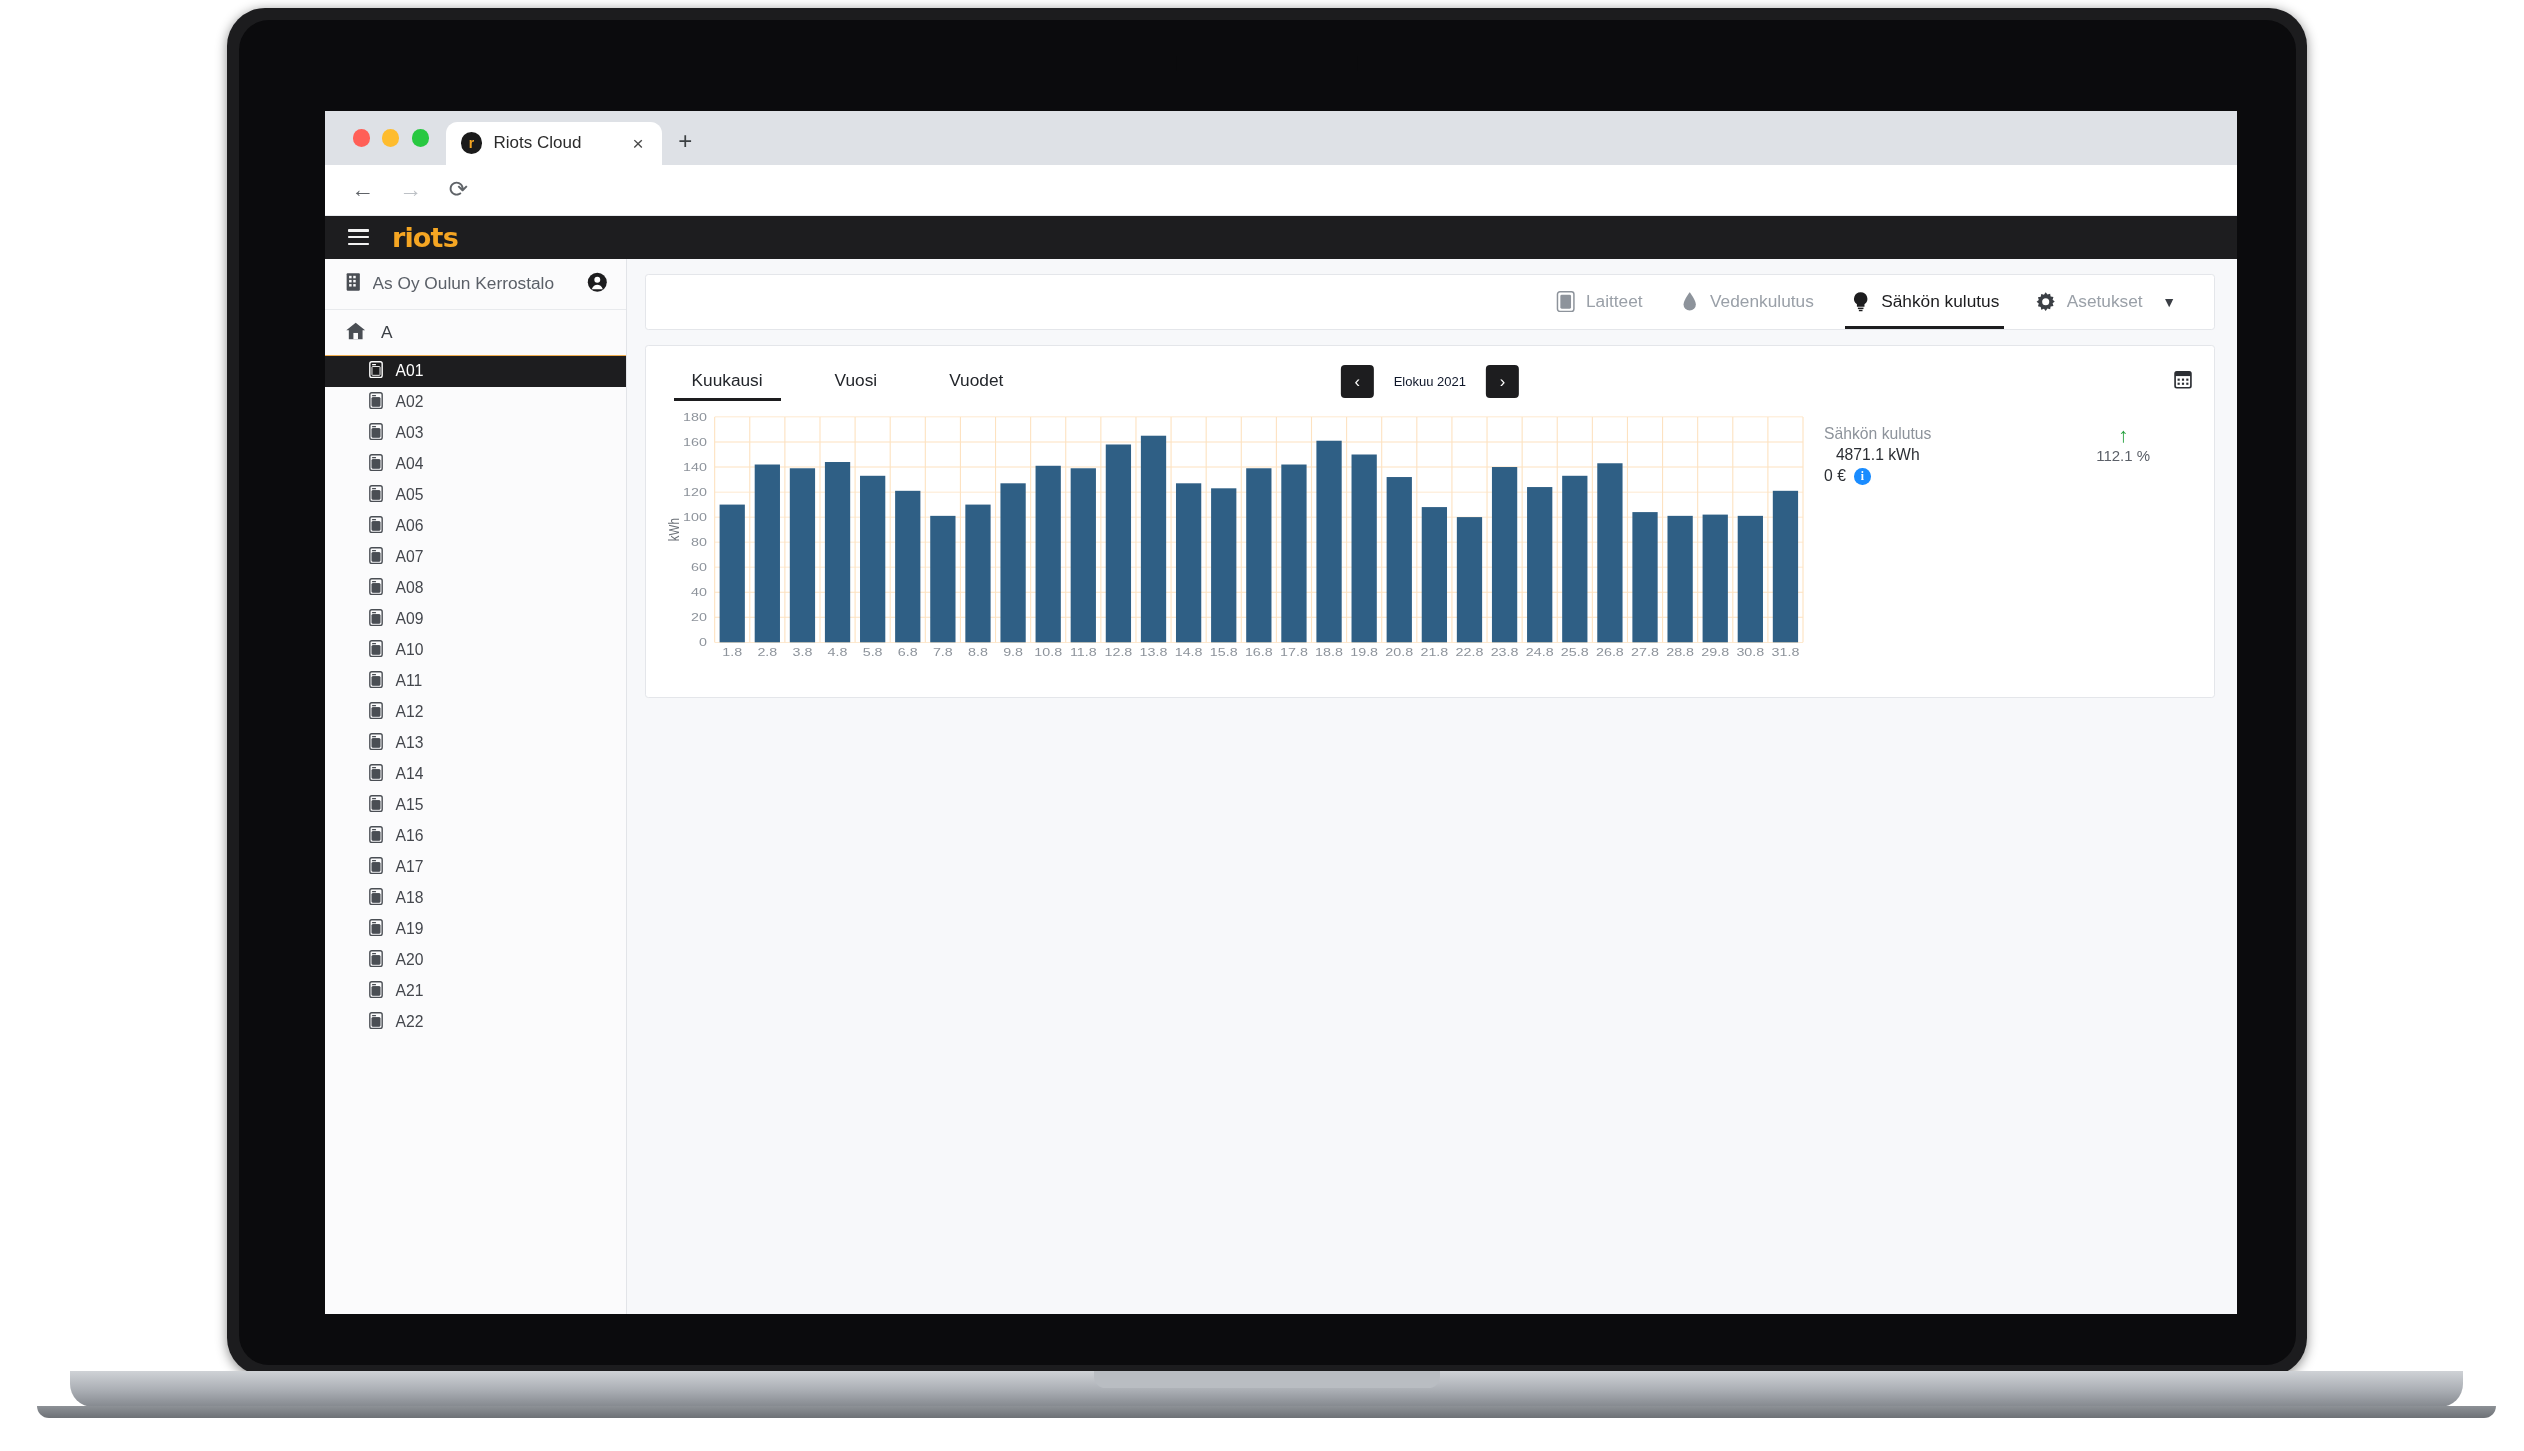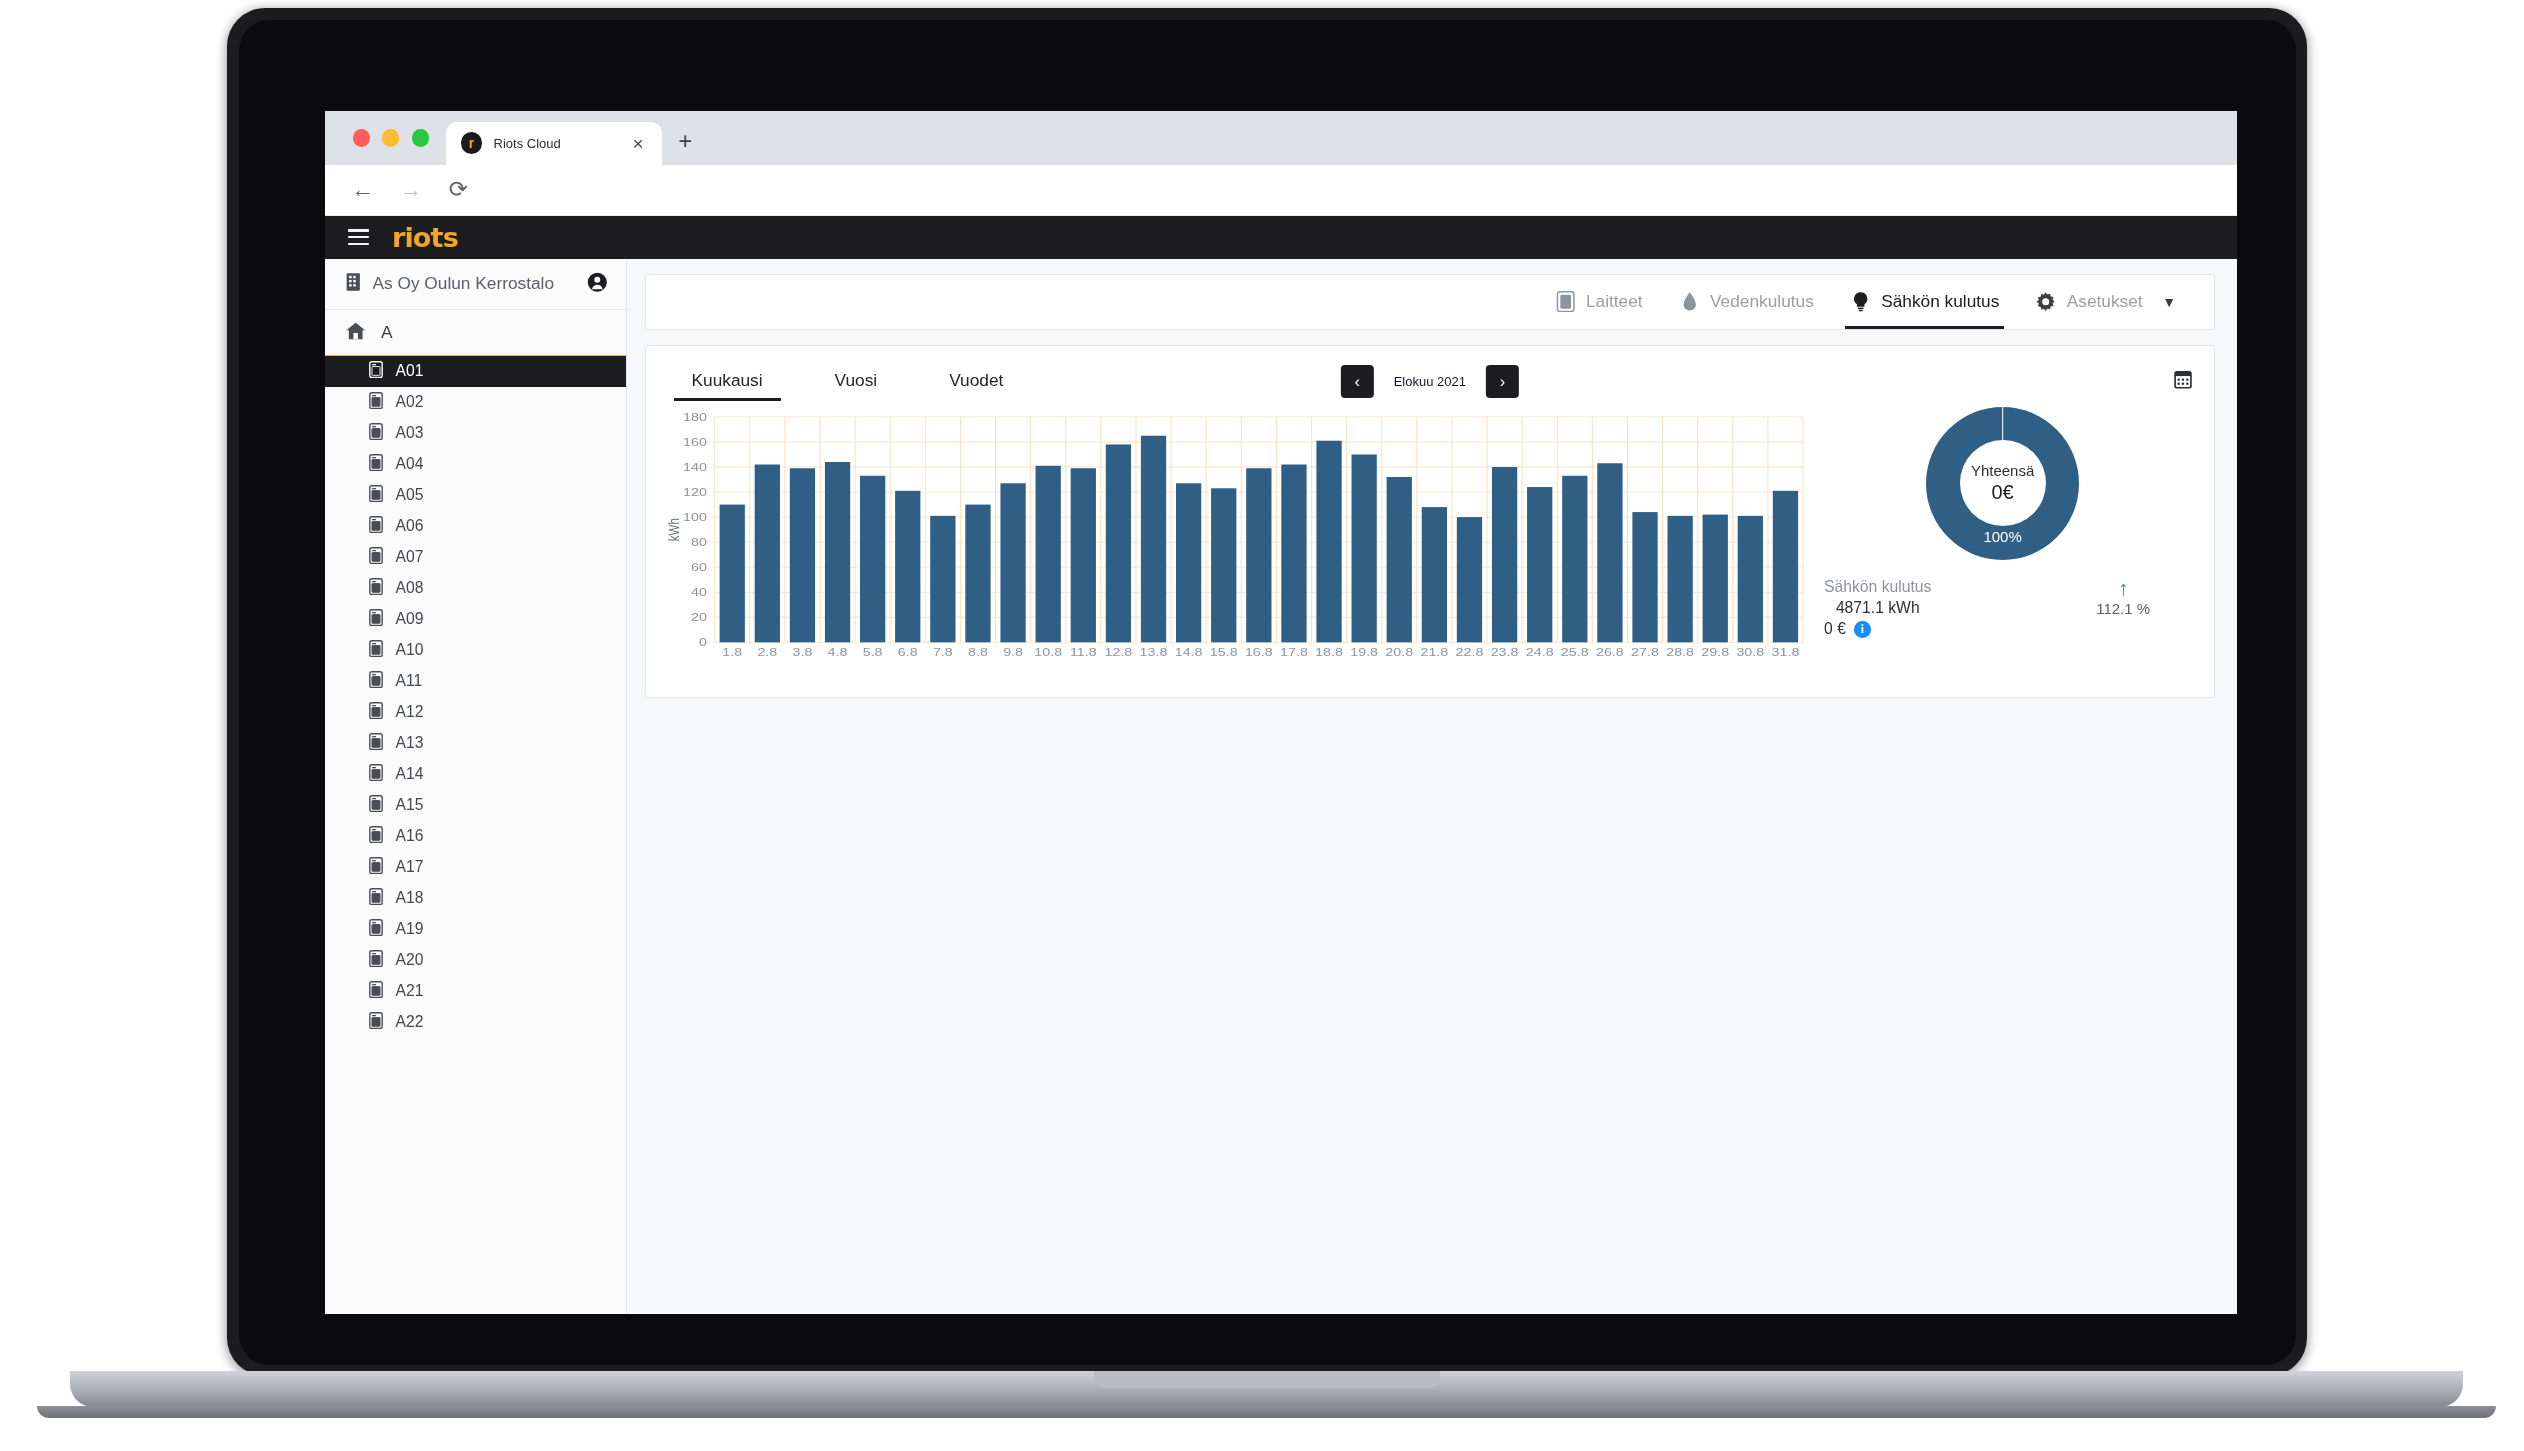--- a/index.html
+++ b/index.html
@@ -92,21 +92,21 @@
   }
   .tab-favicon {
     width: 21.4px; height: 21.4px; border-radius: 50%;
     background: #1b1b1b;
     color: #f5a623;
     font-size: 14px; font-weight: bold;
     display: flex; align-items: center; justify-content: center;
     font-family: "Liberation Sans", sans-serif;
   }
   .tab-title {
-    font-size: 13px; color: #2b2b2b;
+    font-size: 17px; color: #2b2b2b;
     white-space: nowrap; flex: 1;
   }
   .tab-close {
     font-size: 19px; color: #4a4a4a; line-height: 1;
     width: 21.4px; text-align: center; cursor: pointer;
   }
   .new-tab {
     font-size: 24px; color: #3c4043;
     margin: 0 0 11.5px 16.5px; line-height: 1; cursor: pointer;
   }
@@ -799,27 +799,20 @@
                       <text x="954.3225806451612" y="297" text-anchor="middle" class="ax-label">29.8</text>
                       <rect x="974.7199999999999" y="126.25555555555556" width="22.947096774193547" height="153.74444444444444" fill="#2f5f85"></rect>
                       <text x="986.1935483870967" y="297" text-anchor="middle" class="ax-label">30.8</text>
                       <rect x="1006.5909677419354" y="95.8111111111111" width="22.947096774193547" height="184.1888888888889" fill="#2f5f85"></rect>
                       <text x="1018.0645161290322" y="297" text-anchor="middle" class="ax-label">31.8</text>
                       <text x="14" y="143" text-anchor="middle" class="ax-title" transform="rotate(-90 14 143)">kWh</text>
                     </svg>
                 </div>
 
                 <div class="donut-wrap">
-                  <div class="donut">
-                    <div class="donut-hole">
-                      <span class="donut-hole-label">Yhteensä</span>
-                      <span class="donut-hole-value">0€</span>
-                    </div>
-                    <span class="donut-pct">100%</span>
-                  </div>
 
                   <div class="stats">
                     <div class="stats-left">
                       <span class="stat-title">Sähkön kulutus</span>
                       <span class="stat-kwh">4871.1 kWh</span>
                       <span class="stat-eur-row">
                         <span class="stat-eur">0 €</span>
                         <span class="info-badge">i</span>
                       </span>
                     </div>

